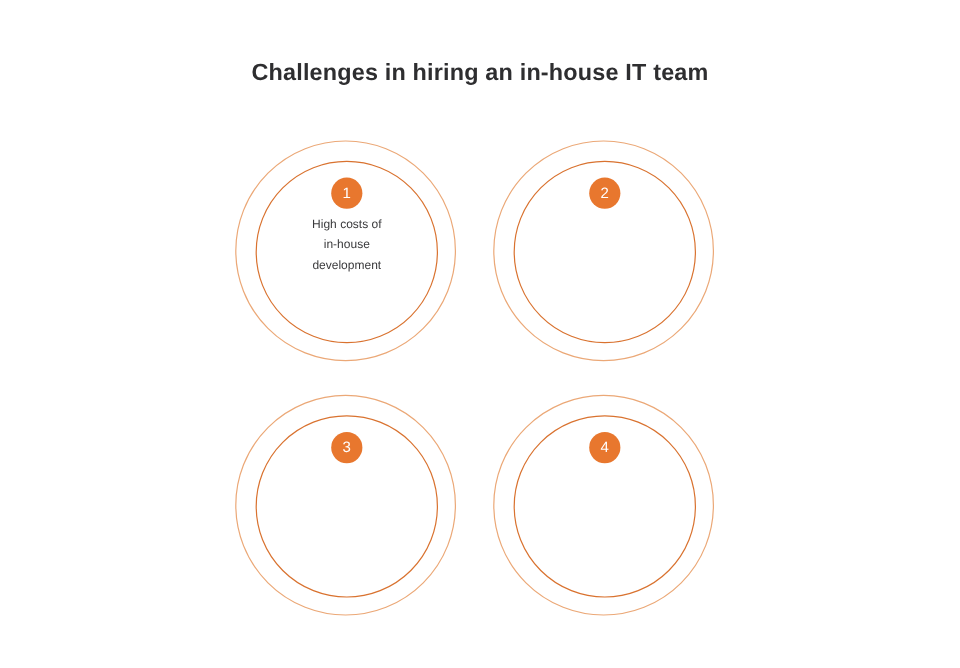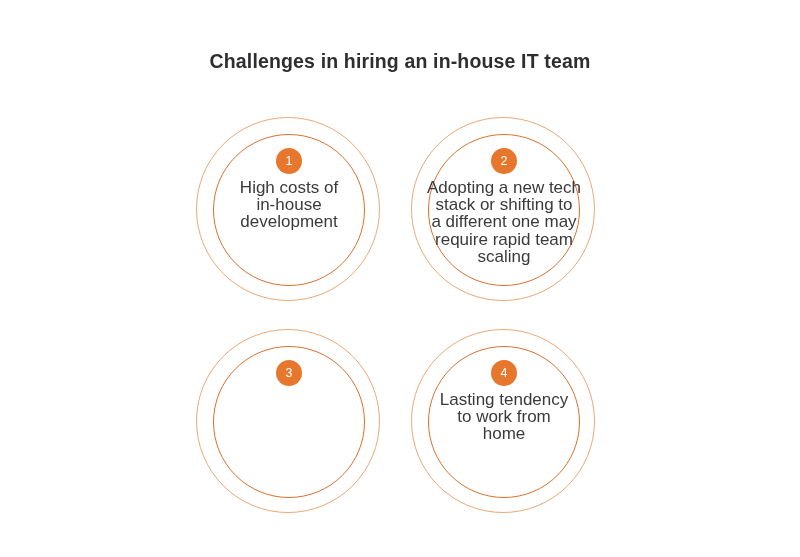--- a/index.html
+++ b/index.html
@@ -79,21 +79,21 @@
     line-height: 26px;
     text-align: center;
     font-weight: 400;
   }
   .circle-text {
     position: absolute;
     left: -6px;
     top: 62px;
     width: 198px;
     text-align: center;
-    font-size: 17px;
+    font-size: 10px;
     line-height: 17.2px;
     color: #3a3a3c;
     white-space: pre-line;
   }
 </style>
 </head>
 <body>
 
 <div class="canvas">
 
@@ -107,36 +107,28 @@
       <div class="badge">1</div>
       <div class="circle-text">High costs of
 in-house
 development</div>
     </div>
 
     <div class="circle-item" style="left:504px; top:210px;">
       <div class="ring-outer"></div>
       <div class="ring-inner"></div>
       <div class="badge">2</div>
-      <div class="circle-text">Adopting a new tech
-stack or shifting to
-a different one may
-require rapid team
-scaling</div>
     </div>
 
     <div class="circle-item" style="left:289px; top:422px;">
       <div class="ring-outer"></div>
       <div class="ring-inner"></div>
       <div class="badge">3</div>
     </div>
 
     <div class="circle-item" style="left:504px; top:422px;">
       <div class="ring-outer"></div>
       <div class="ring-inner"></div>
       <div class="badge">4</div>
-      <div class="circle-text">Lasting tendency
-to work from
-home</div>
     </div>
 
   </div>
 </div>
 
 </body></html>

